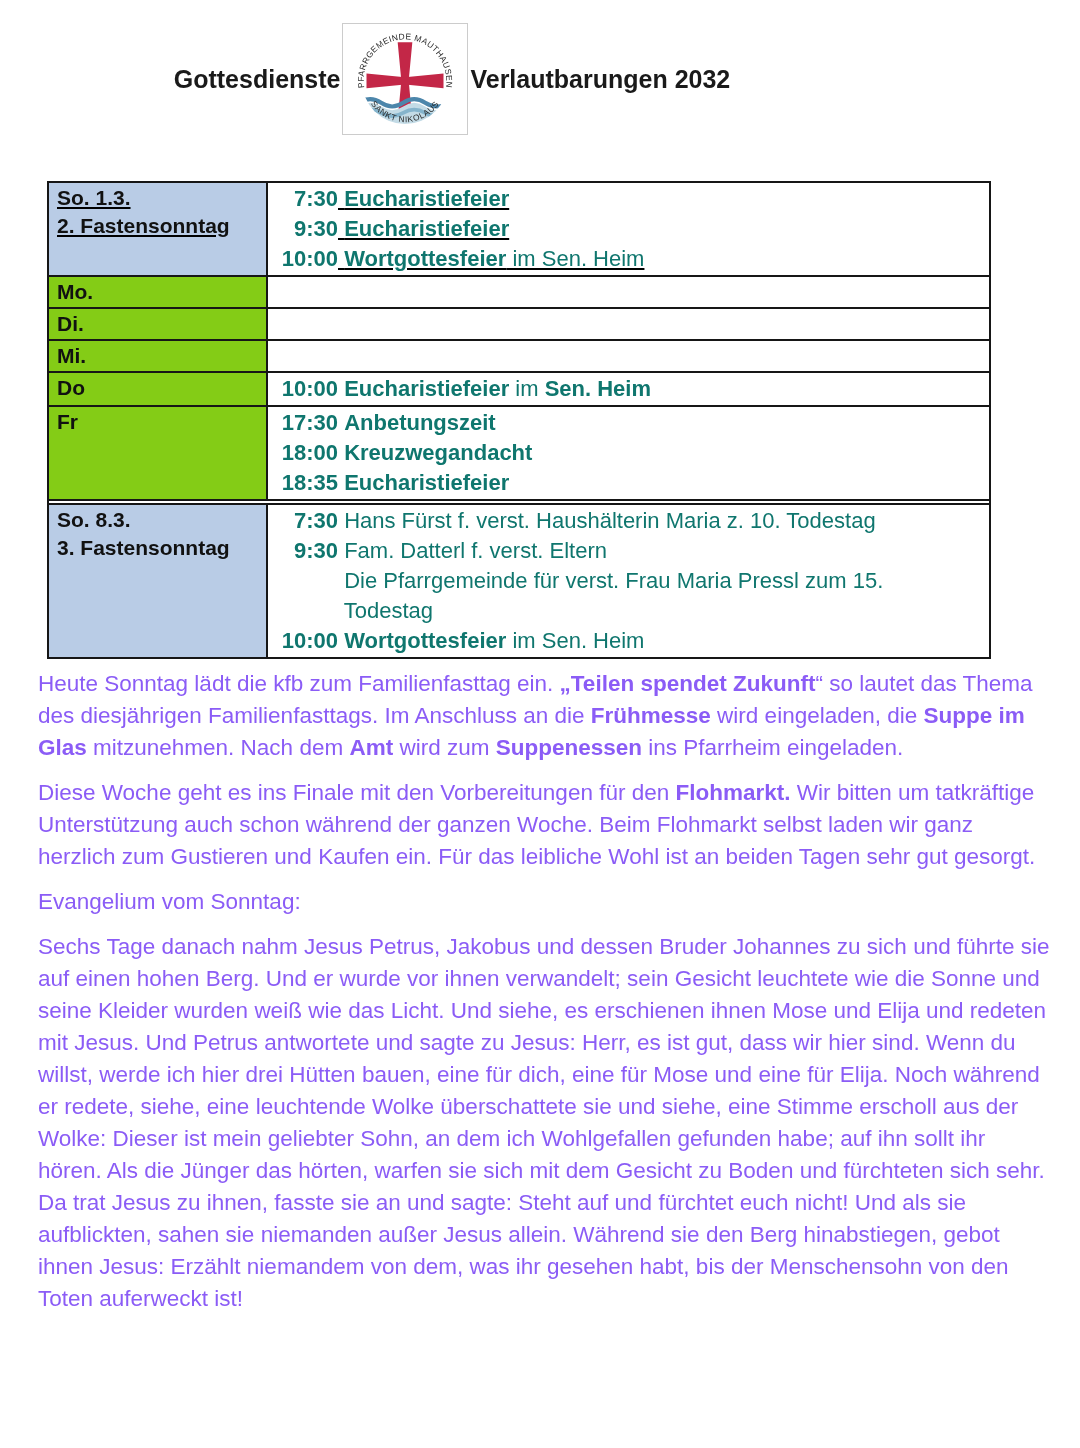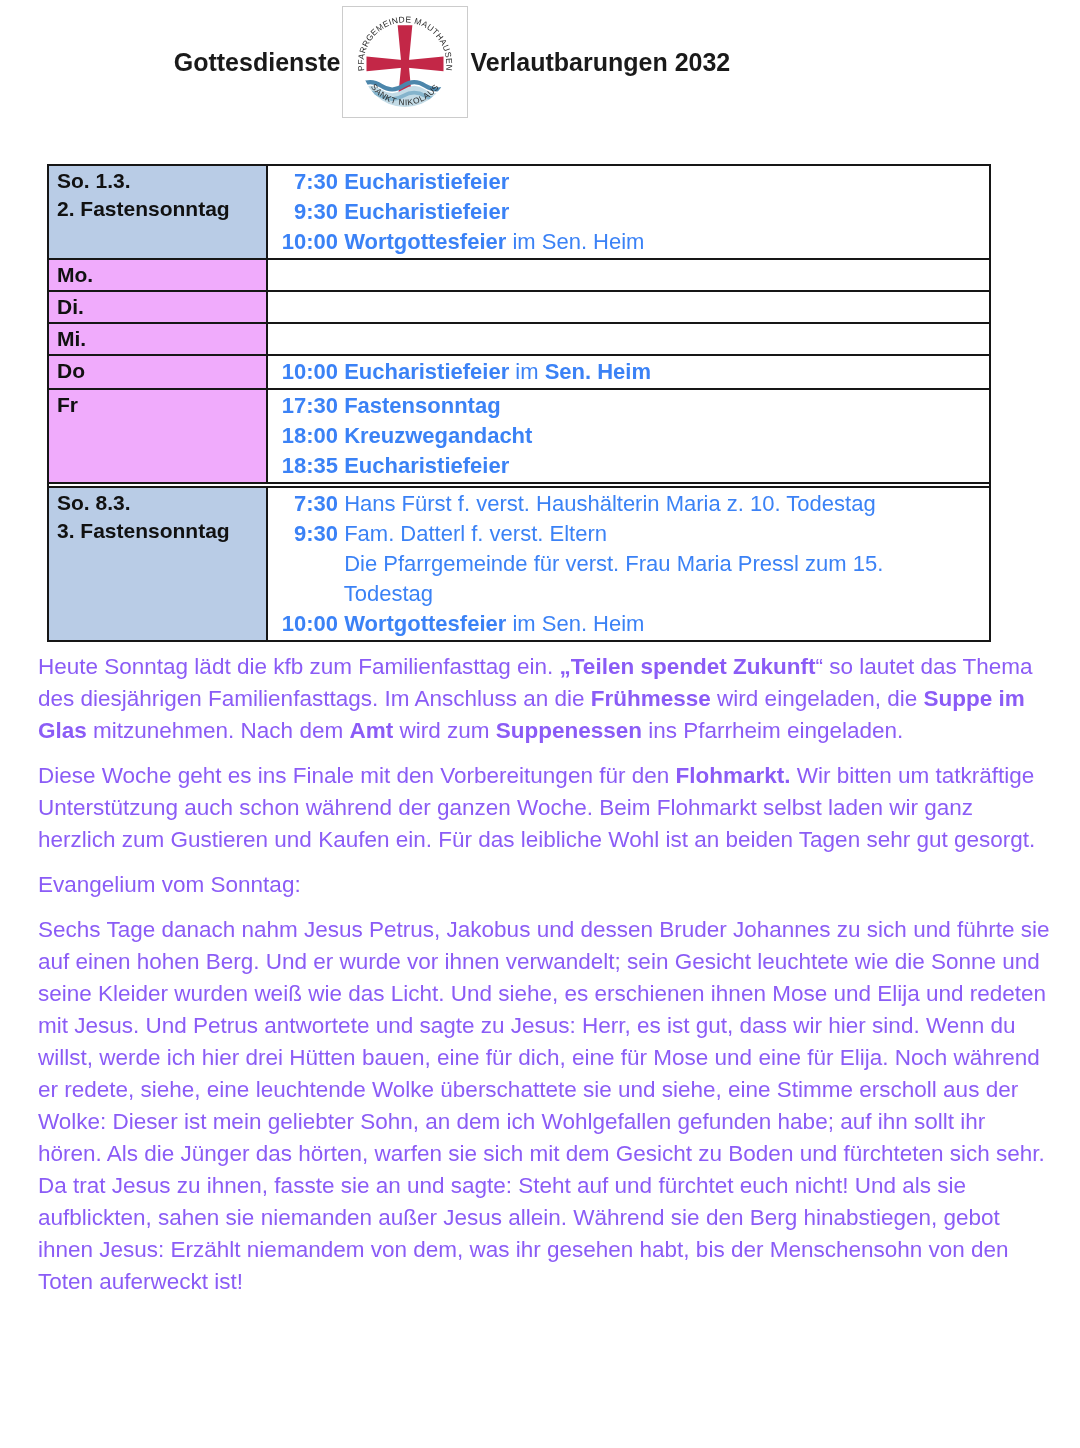--- a/index.html
+++ b/index.html
@@ -1,34 +1,34 @@
 <!DOCTYPE html>
 <html><head>
 <meta charset="utf-8">
 <style>
   html,body { margin:0; padding:0; background:#ffffff; }
   body { font-family:"Liberation Sans","DejaVu Sans",sans-serif; color:#000; }
-  .page { width:1080px; min-height:1448px; box-sizing:border-box; background:#fff; padding-top:4px; }
+  .page { width:1080px; min-height:1448px; box-sizing:border-box; background:#fff; padding-top:21px; }
 
   
   .hdr { display:flex; align-items:center; justify-content:center; padding-right:176px; height:116px; }
   .htitle { font-weight:bold; font-size:25px; color:#1a1a1a; white-space:nowrap; }
   .logo-box { width:126px; height:112px; border:1px solid #cccccc; background:#fff;
               display:flex; align-items:center; justify-content:center; margin:0 2px; box-sizing:border-box; }
 
   
   .schedule { width:944px; margin:44px 0 0 47px; border:2px solid #161616; box-sizing:border-box; }
   .srow { display:flex; border-top:2px solid #161616; }
-  .srow:first-child { border-top:none; }
+  .srow:first-child { border-top:none;text-decoration:underline; }
   .day-cell { width:219px; min-width:219px; box-sizing:border-box; border-right:2px solid #161616;
-              padding:1px 8px; min-height:26px; background:#f0abfc; }
+              padding:1px 8px; min-height:26px; background:#84cc16; }
   .day-cell.hl { background:#b9cce6; }
   .day-line { font-weight:bold; font-size:21px; line-height:28px; color:#111; }
   .entries-cell { flex:1; padding:1px 10px; box-sizing:border-box; }
-  .entry { font-size:22px; line-height:30px; color:#3b82f6; }
+  .entry { font-size:22px; line-height:30px; color:#0f766e; }
   .time { display:inline-block; min-width:60px; text-align:right; }
   .b { font-weight:bold; }
 
   
   .paras { padding:9px 28px 20px 38px; }
   .para { font-size:22.5px; line-height:32px; margin:0 0 13px 0; color:#8b5cf6; }
 </style>
 </head>
 <body>
 
@@ -100,21 +100,21 @@
         </div>
         <div class="entries-cell">
           <div class="entry"><span class="time b">10:00</span> <span class="b">Eucharistiefeier</span><span> im </span><span class="b">Sen. Heim</span></div>
         </div>
       </div>
       <div class="srow">
         <div class="day-cell">
           <div class="day-line">Fr</div>
         </div>
         <div class="entries-cell">
-          <div class="entry"><span class="time b">17:30</span> <span class="b">Fastensonntag</span></div>
+          <div class="entry"><span class="time b">17:30</span> <span class="b">Anbetungszeit</span></div>
           <div class="entry"><span class="time b">18:00</span> <span class="b">Kreuzwegandacht</span></div>
           <div class="entry"><span class="time b">18:35</span> <span class="b">Eucharistiefeier</span></div>
         </div>
       </div>
       <div class="srow">
         <div class="entries-cell"></div>
       </div>
       <div class="srow">
         <div class="day-cell hl">
           <div class="day-line">So. 8.3.</div>

